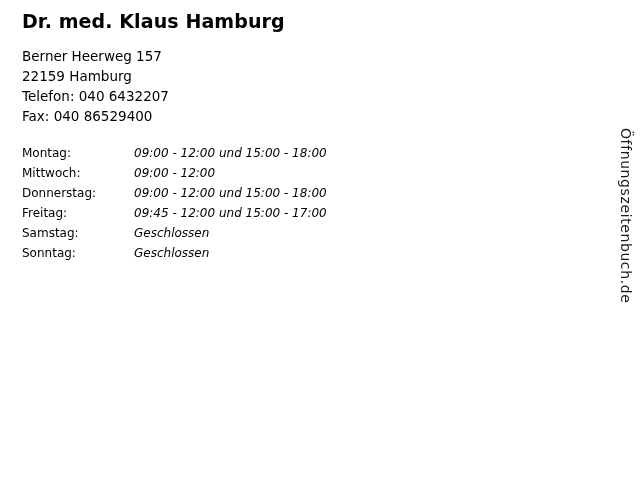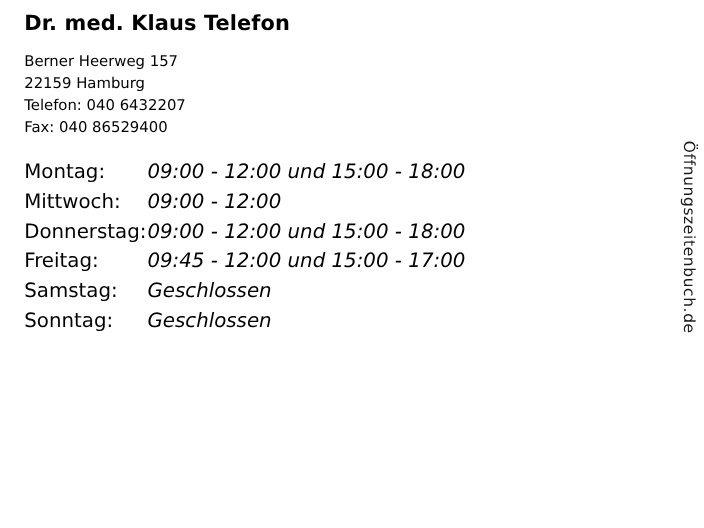--- a/index.html
+++ b/index.html
@@ -49,21 +49,21 @@
   }
 
   .hours-heading {
     font-size: 15px;
     font-weight: bold;
     margin: 0 0 16px 0;
   }
 
   table.hours {
     border-collapse: collapse;
-    font-size: 18px;
+    font-size: 12px;
   }
 
   table.hours td {
     padding: 0 0 6px 0;
     vertical-align: top;
     white-space: pre;
   }
 
   td.day-cell {
     width: 112px;
@@ -87,21 +87,21 @@
     white-space: nowrap;
   }
 </style>
 </head>
 <body>
 
 <div class="page">
 
   <div class="content">
 
-    <h1 class="business-name">Dr. med. Klaus Telefon</h1>
+    <h1 class="business-name">Dr. med. Klaus Hamburg</h1>
 
     <div class="address-block">
       <div class="address-line">Berner Heerweg 157</div>
       <div class="address-line">22159 Hamburg</div>
       <div class="address-line">Telefon: 040 6432207</div>
       <div class="address-line">Fax: 040 86529400</div>
     </div>
 
 
     <table class="hours">

